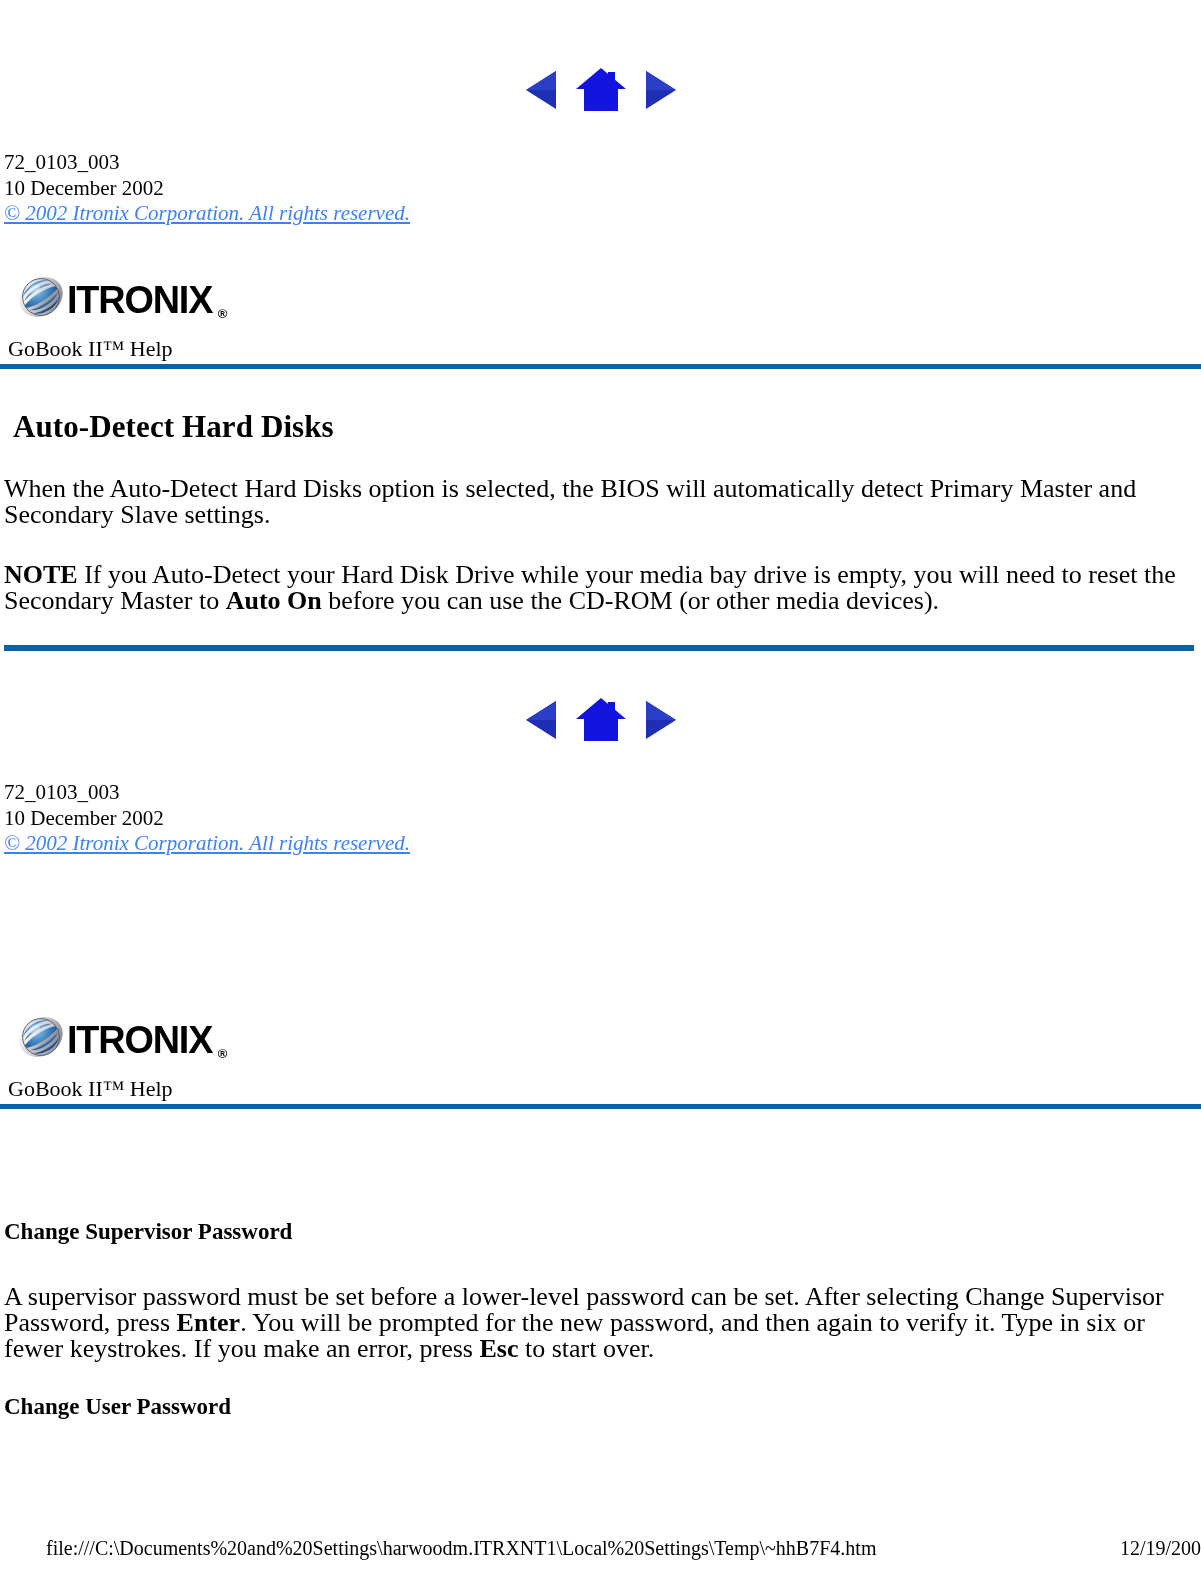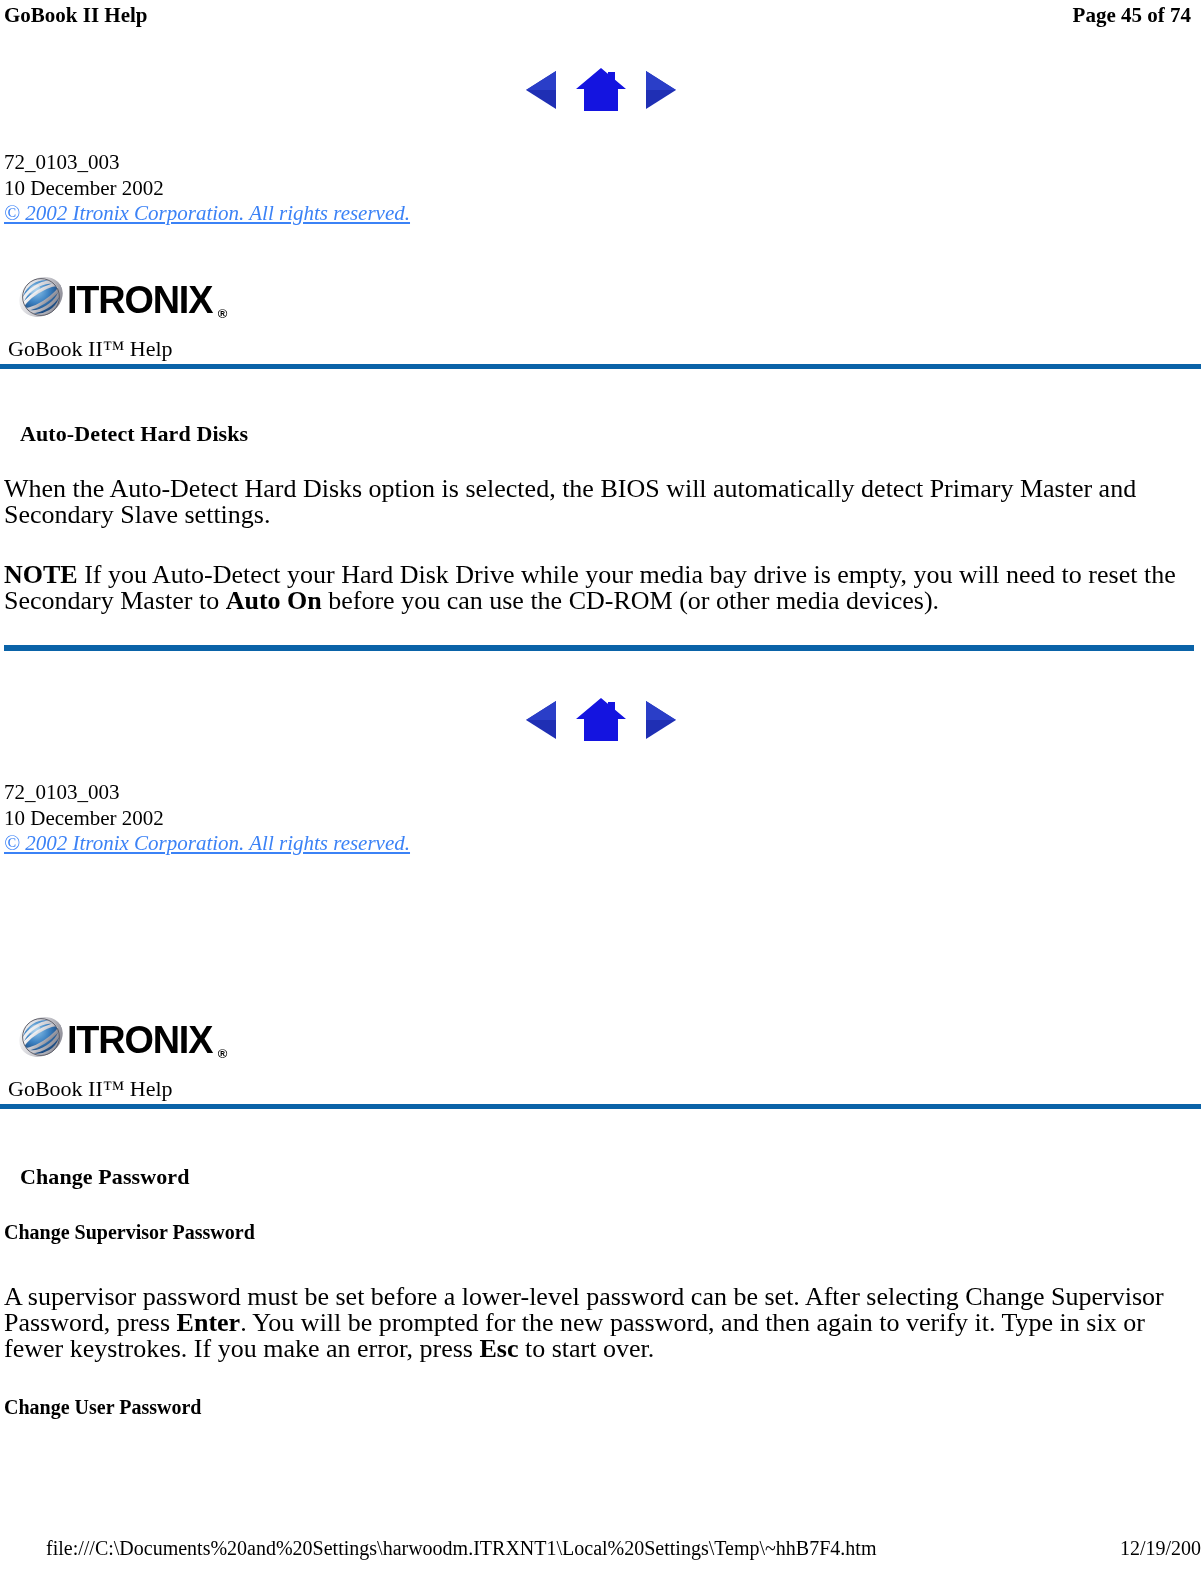--- a/index.html
+++ b/index.html
@@ -136,28 +136,28 @@
     margin-top: 2px;
   }
 
   
   .content {
     position: absolute;
     left: 4px;
     width: 1190px;
   }
   h1.section-title {
-    font-size: 22px;
+    font-size: 31px;
     font-weight: bold;
     line-height: 36px;
-    margin: 16px;
+    margin: 9px;
     letter-spacing: 0.1px;
   }
   h2.sub-title {
-    font-size: 20px;
+    font-size: 23px;
     font-weight: bold;
     line-height: 28px;
     margin: 0;
   }
   p.para {
     font-size: 26px;
     line-height: 26px;
     margin: 0;
     text-align: left;
   }
@@ -186,24 +186,20 @@
     font-size: 20px;
     line-height: 26px;
     white-space: nowrap;
   }
 </style>
 </head>
 <body>
 
 <div class="page">
 
-  <div class="running-header">
-    <span class="hdr-left">GoBook II Help</span>
-    <span class="hdr-right">Page 45 of 74</span>
-  </div>
 
   <div class="navrow" style="top: 62px;">
     <span class="nav-icon">
       <svg width="36" height="46" viewBox="0 0 36 46">
         <polygon points="32,4 32,42 2,23" fill="#1f2fb4"></polygon>
         <polygon points="32,4 32,23 2,23" fill="#2a3ec8"></polygon>
       </svg>
     </span>
     <span class="nav-icon">
       <svg width="54" height="50" viewBox="0 0 54 50">
@@ -321,23 +317,20 @@
         <circle cx="50" cy="50" r="40" fill="none" stroke="#55555f" stroke-width="2"></circle>
         <ellipse cx="36" cy="33" rx="13" ry="9" fill="#ffffff" opacity="0.28" transform="rotate(-30 36 33)"></ellipse>
       </svg>
       <span class="wordmark">ITRONIX</span>
       <span class="regmark">®</span>
     </div>
     <div class="help-label">GoBook II™ Help</div>
     <div class="brand-rule"></div>
   </div>
 
-  <div class="content" style="top: 1143px;">
-    <h1 class="section-title">Change Password</h1>
-  </div>
 
   <div class="content" style="top: 1218px;">
     <h2 class="sub-title">Change Supervisor Password</h2>
   </div>
 
   <div class="content" style="top: 1284px;">
     <p class="para"><span>A supervisor password must be set before a lower-level password can be set.  After selecting Change Supervisor Password, press </span><span class="bold">Enter</span><span>.  You will be prompted for the new password, and then again to verify it.  Type in six or fewer keystrokes.  If you make an error, press </span><span class="bold">Esc</span><span> to start over.</span></p>
   </div>
 
   <div class="content" style="top: 1393px;">

